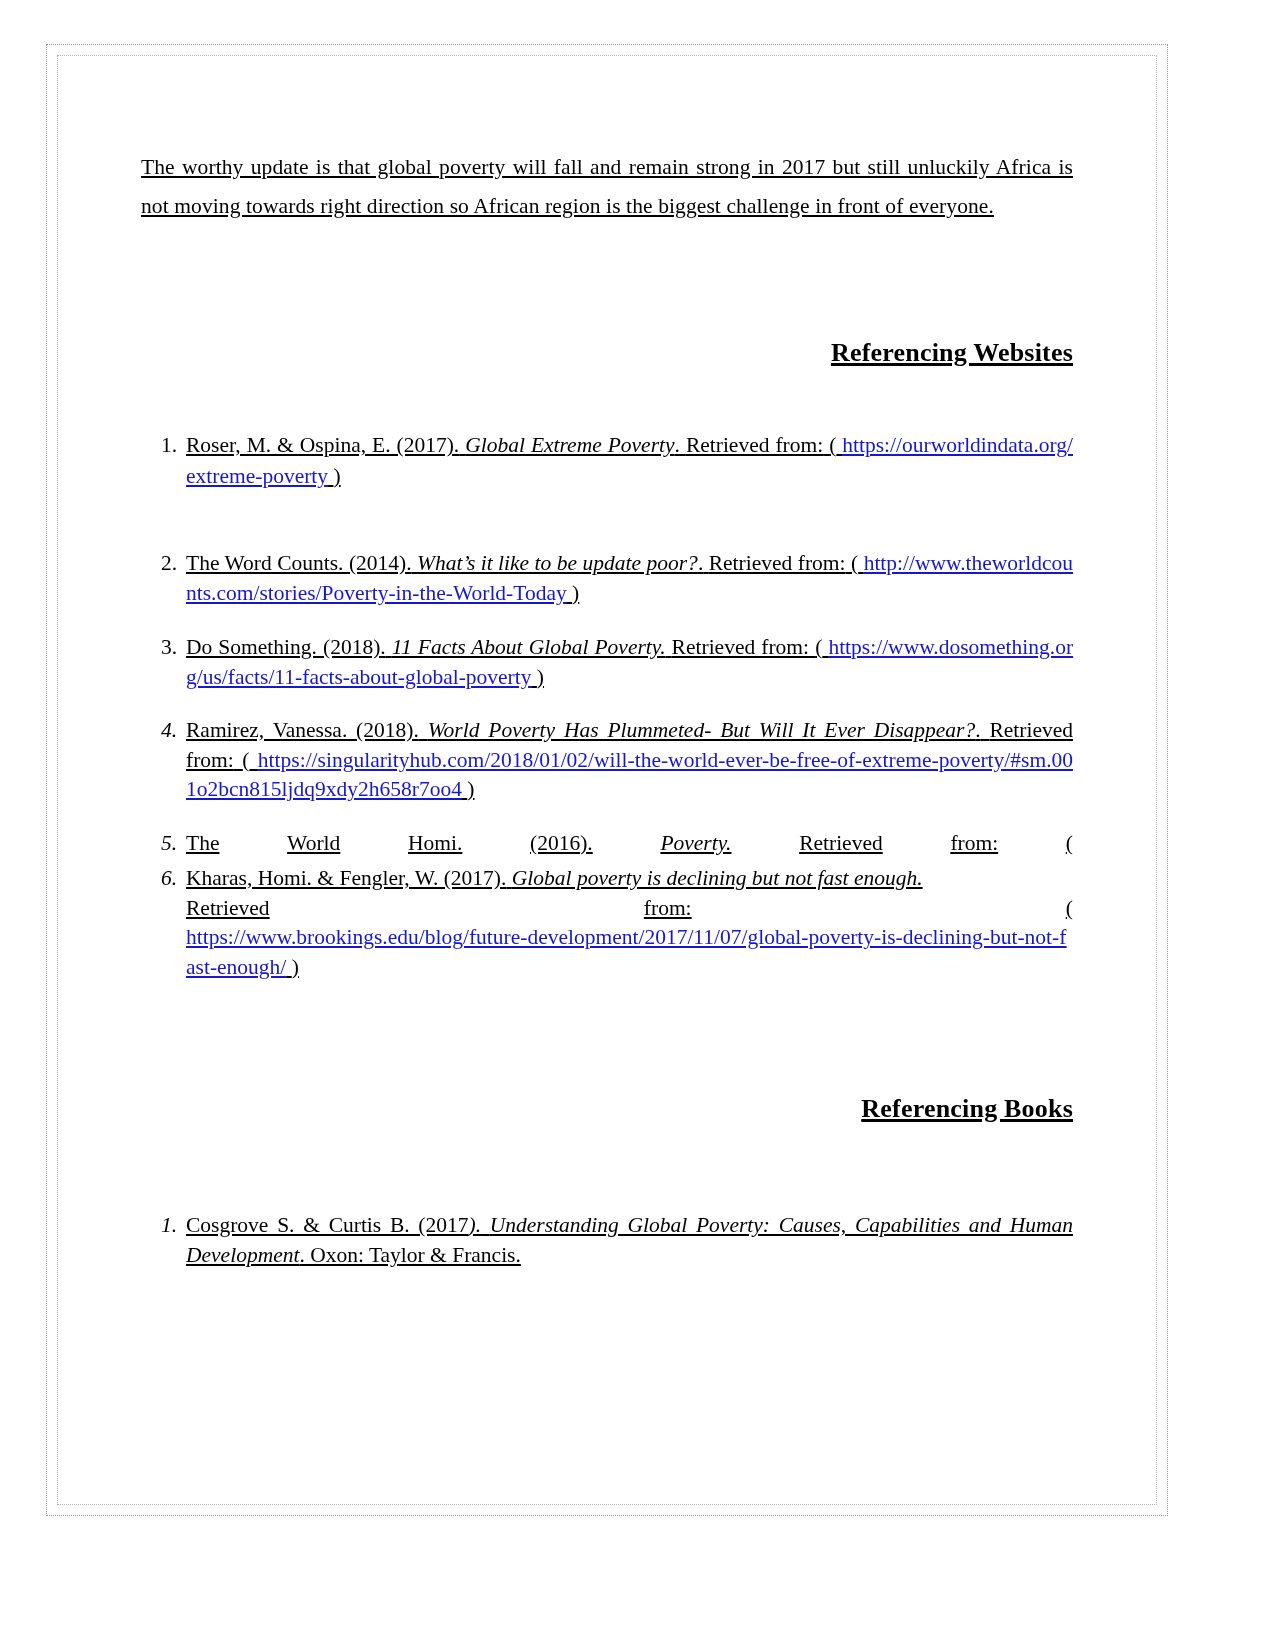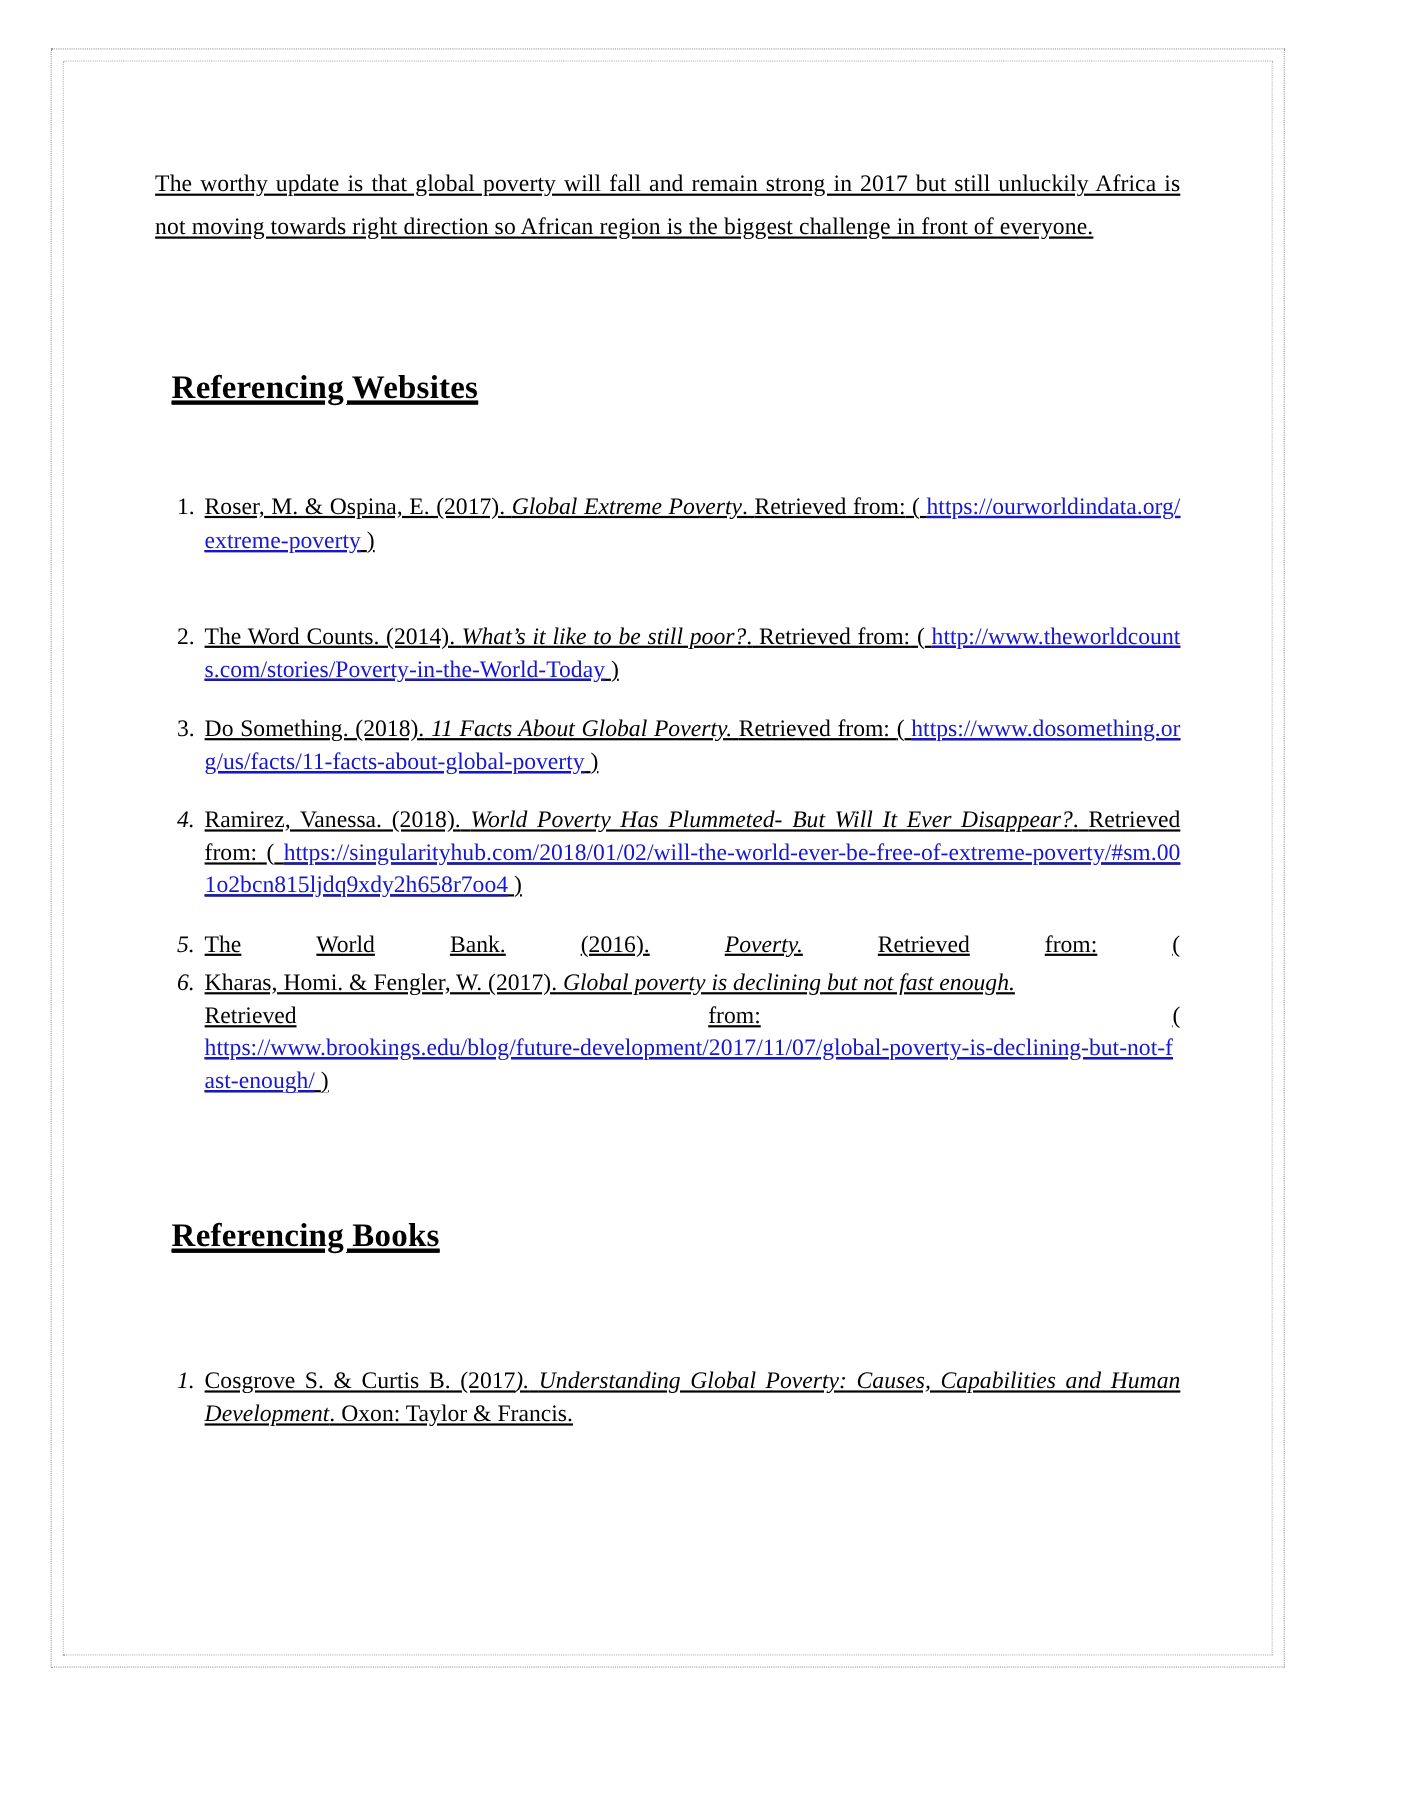--- a/index.html
+++ b/index.html
@@ -42,25 +42,25 @@
     text-decoration: underline;
   }
   .intro-para {
     font-size: 21.5px;
     line-height: 38.5px;
     text-align: justify;
     margin: 0;
     letter-spacing: 0.1px;
   }
   .section-heading {
-    text-align: left;
+    text-align: right;
     font-weight: bold;
-    font-size: 30px;
+    font-size: 26px;
     line-height: 30px;
-    margin: 15px;
+    margin: 0;
     letter-spacing: 0.2px;
   }
   .section-heading span.u {
     text-decoration: underline;
     text-underline-offset: 3px;
   }
   .heading-websites { margin-top: 113px; }
   .heading-books { margin-top: 0; }
 
   ol.ref-list {
@@ -136,21 +136,21 @@
       <span>)</span>
     </li>
 
     <div class="gap-24"></div>
     <div class="gap-24"></div>
     <div class="gap-8"></div>
 
     <li class="ref-item" style="line-height:30px;">
       <span class="num">2.</span>
       <span>The Word Counts. (2014).</span>
-      <span class="it">What’s it like to be still poor?</span><span>.</span>
+      <span class="it">What’s it like to be update poor?</span><span>.</span>
       <span>Retrieved from:</span>
       <span>(</span>
       <span class="url">http://www.theworldcounts.com/stories/Poverty-in-the-World-Today</span>
       <span>)</span>
     </li>
 
     <div class="gap-24"></div>
 
     <li class="ref-item" style="line-height:30px;">
       <span class="num">3.</span>
@@ -174,21 +174,21 @@
       <span>)</span>
     </li>
 
     <div class="gap-24"></div>
 
     <li class="ref-item lh-wide">
       <span class="num italic">5.</span>
       <span class="spaced-line">
         <span class="nowrapseg">The</span>
         <span class="nowrapseg">World</span>
-        <span class="nowrapseg">Bank.</span>
+        <span class="nowrapseg">Homi.</span>
         <span class="nowrapseg">(2016).</span>
         <span class="nowrapseg it">Poverty.</span>
         <span class="nowrapseg">Retrieved</span>
         <span class="nowrapseg">from:</span>
         <span class="nowrapseg">(</span>
       </span>
     </li>
 
     <div class="gap-6"></div>
 

